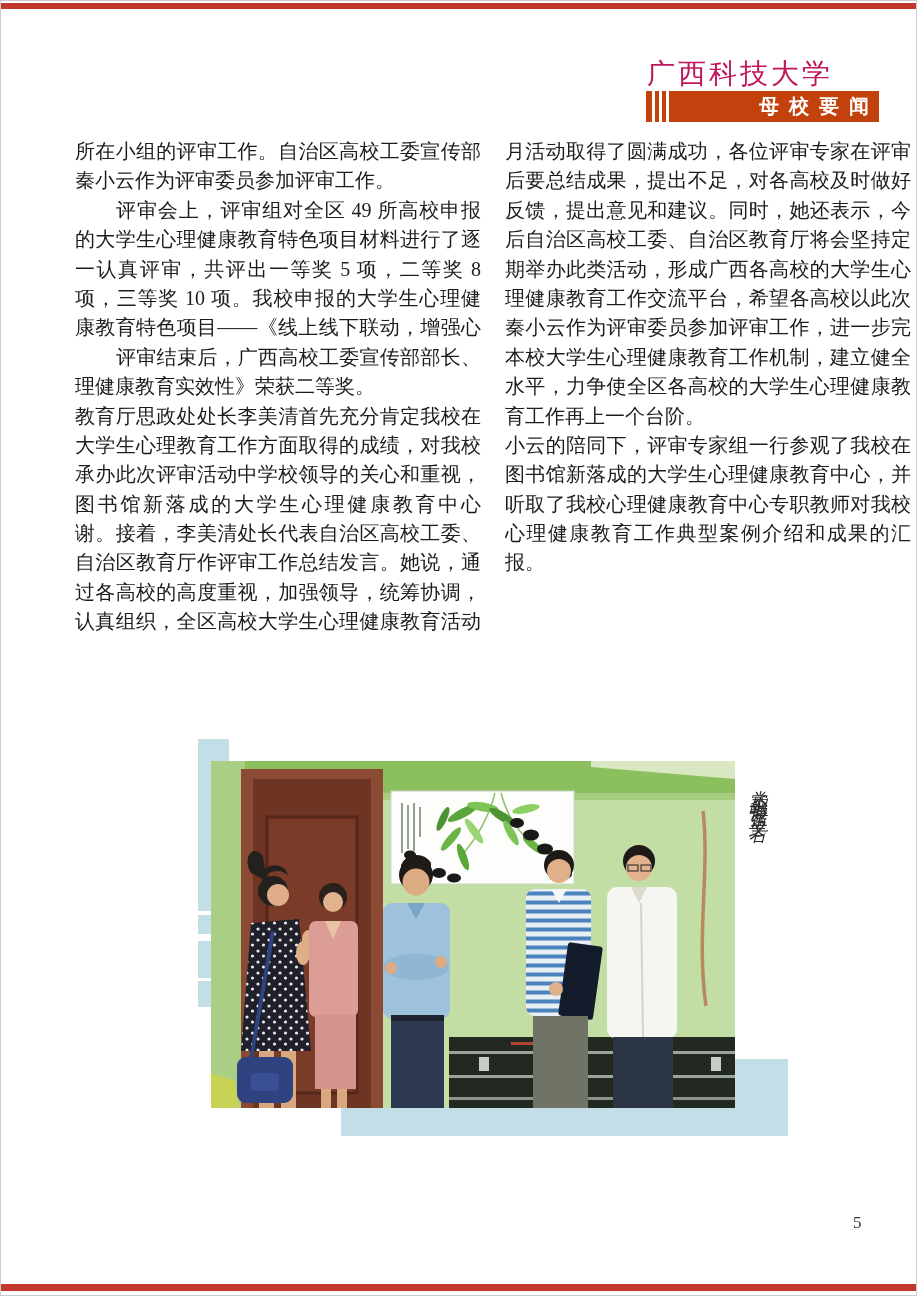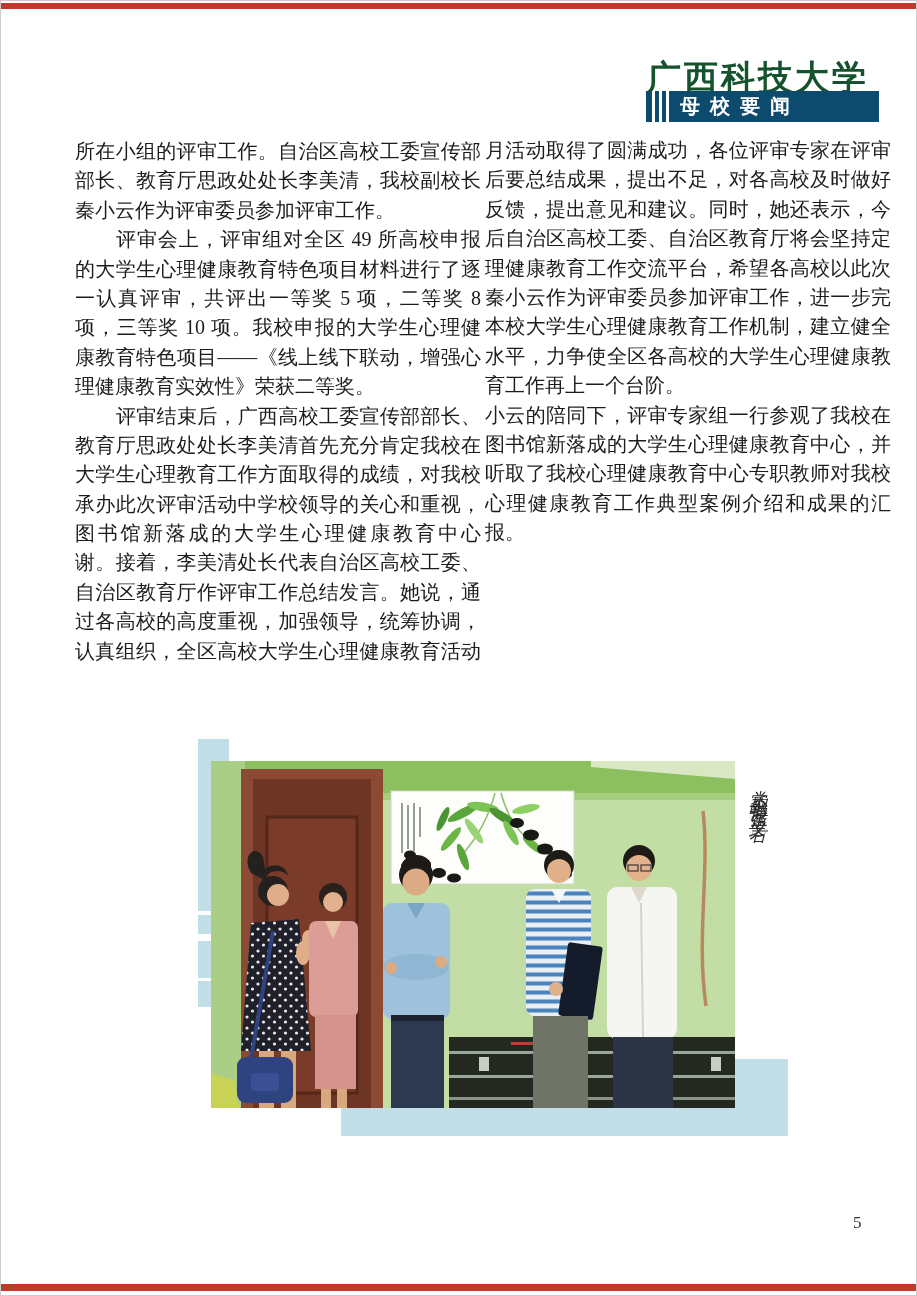--- a/index.html
+++ b/index.html
@@ -8,36 +8,36 @@
     background:#ffffff;overflow:hidden;box-sizing:border-box;
     border:1px solid #cccccc;
     font-family:"Liberation Serif","DejaVu Serif",serif;
   }
   .bar{position:absolute;left:0;width:917px;background:#c0392b;}
   .bar.top{top:2px;height:6px;}
   .bar.bottom{top:1283px;height:7px;}
 
   .uni-title{
     position:absolute;left:646px;top:54px;width:240px;
-    font-size:34px;font-weight:bold;color:#14532d;letter-spacing:3px;
+    font-size:28px;font-weight:normal;color:#be185d;letter-spacing:3px;
   }
   .banner{
     position:absolute;left:645px;top:90px;width:233px;height:31px;
-    background:#0c4a6e;color:#ffffff;
+    background:#c2410c;color:#ffffff;
     font-family:"Liberation Sans","DejaVu Sans",sans-serif;
     font-weight:bold;font-size:20px;letter-spacing:10px;
-    display:flex;align-items:center;justify-content:flex-start;
+    display:flex;align-items:center;justify-content:flex-end;
     padding-left:34px;box-sizing:border-box;
   }
   .banner .stripe{position:absolute;top:0;width:2.5px;height:100%;background:#ffffff;}
   .stripe.s1{left:6px;} .stripe.s2{left:13px;} .stripe.s3{left:20px;}
 
   .col{position:absolute;top:136px;width:406px;font-size:20px;color:#1c1c1c;}
   .col-left{left:74px;}
-  .col-right{left:484px;font-family:Liberation Mono, monospace;}
+  .col-right{left:504px;}
   .tline{height:29.4px;line-height:29.4px;overflow:hidden;}
   .tline.just{text-align:justify;text-align-last:justify;}
   .tline.ind{text-indent:2.05em;}
 
   .deco-strip{position:absolute;left:197px;top:738px;width:31px;height:268px;background:#c2dfe8;}
   .deco-strip .notch{position:absolute;left:0;width:15px;background:#ffffff;}
   .notch.n1{top:172px;height:4px;}
   .notch.n2{top:195px;height:7px;}
   .notch.n3{top:239px;height:3px;}
   .deco-rect{position:absolute;left:340px;top:1058px;width:447px;height:77px;background:#c2dfe8;}
@@ -63,43 +63,43 @@
 
   <div class="banner">
     <span class="stripe s1"></span>
     <span class="stripe s2"></span>
     <span class="stripe s3"></span>
     <span>母校要闻</span>
   </div>
 
   <div class="col col-left">
       <div class="tline just">所在小组的评审工作。自治区高校工委宣传部</div>
-      <div class="tline just">部长、教育厅思政处处长李美清，我校副校长</div>
       <div class="tline">秦小云作为评审委员参加评审工作。</div>
       <div class="tline just ind">评审会上，评审组对全区 49 所高校申报</div>
       <div class="tline just">的大学生心理健康教育特色项目材料进行了逐</div>
       <div class="tline just">一认真评审，共评出一等奖 5 项，二等奖 8</div>
       <div class="tline just">项，三等奖 10 项。我校申报的大学生心理健</div>
       <div class="tline just">康教育特色项目——《线上线下联动，增强心</div>
+      <div class="tline just ind">评审结束后，广西高校工委宣传部部长、</div>
       <div class="tline">理健康教育实效性》荣获二等奖。</div>
-      <div class="tline just ind">评审结束后，广西高校工委宣传部部长、</div>
       <div class="tline just">教育厅思政处处长李美清首先充分肯定我校在</div>
       <div class="tline just">大学生心理教育工作方面取得的成绩，对我校</div>
       <div class="tline just">承办此次评审活动中学校领导的关心和重视，</div>
       <div class="tline just">图书馆新落成的大学生心理健康教育中心</div>
       <div class="tline just">谢。接着，李美清处长代表自治区高校工委、</div>
       <div class="tline just">自治区教育厅作评审工作总结发言。她说，通</div>
       <div class="tline just">过各高校的高度重视，加强领导，统筹协调，</div>
       <div class="tline just">认真组织，全区高校大学生心理健康教育活动</div>
     </div>
   <div class="col col-right">
       <div class="tline just">月活动取得了圆满成功，各位评审专家在评审</div>
       <div class="tline just">后要总结成果，提出不足，对各高校及时做好</div>
       <div class="tline just">反馈，提出意见和建议。同时，她还表示，今</div>
       <div class="tline just">后自治区高校工委、自治区教育厅将会坚持定</div>
+      <div class="tline just">期举办此类活动，形成广西各高校的大学生心</div>
       <div class="tline just">理健康教育工作交流平台，希望各高校以此次</div>
       <div class="tline just">秦小云作为评审委员参加评审工作，进一步完善</div>
       <div class="tline just">本校大学生心理健康教育工作机制，建立健全</div>
       <div class="tline just">水平，力争使全区各高校的大学生心理健康教</div>
       <div class="tline">育工作再上一个台阶。</div>
       <div class="tline just">小云的陪同下，评审专家组一行参观了我校在</div>
       <div class="tline just">图书馆新落成的大学生心理健康教育中心，并</div>
       <div class="tline just">听取了我校心理健康教育中心专职教师对我校</div>
       <div class="tline just">心理健康教育工作典型案例介绍和成果的汇</div>
       <div class="tline">报。</div>

